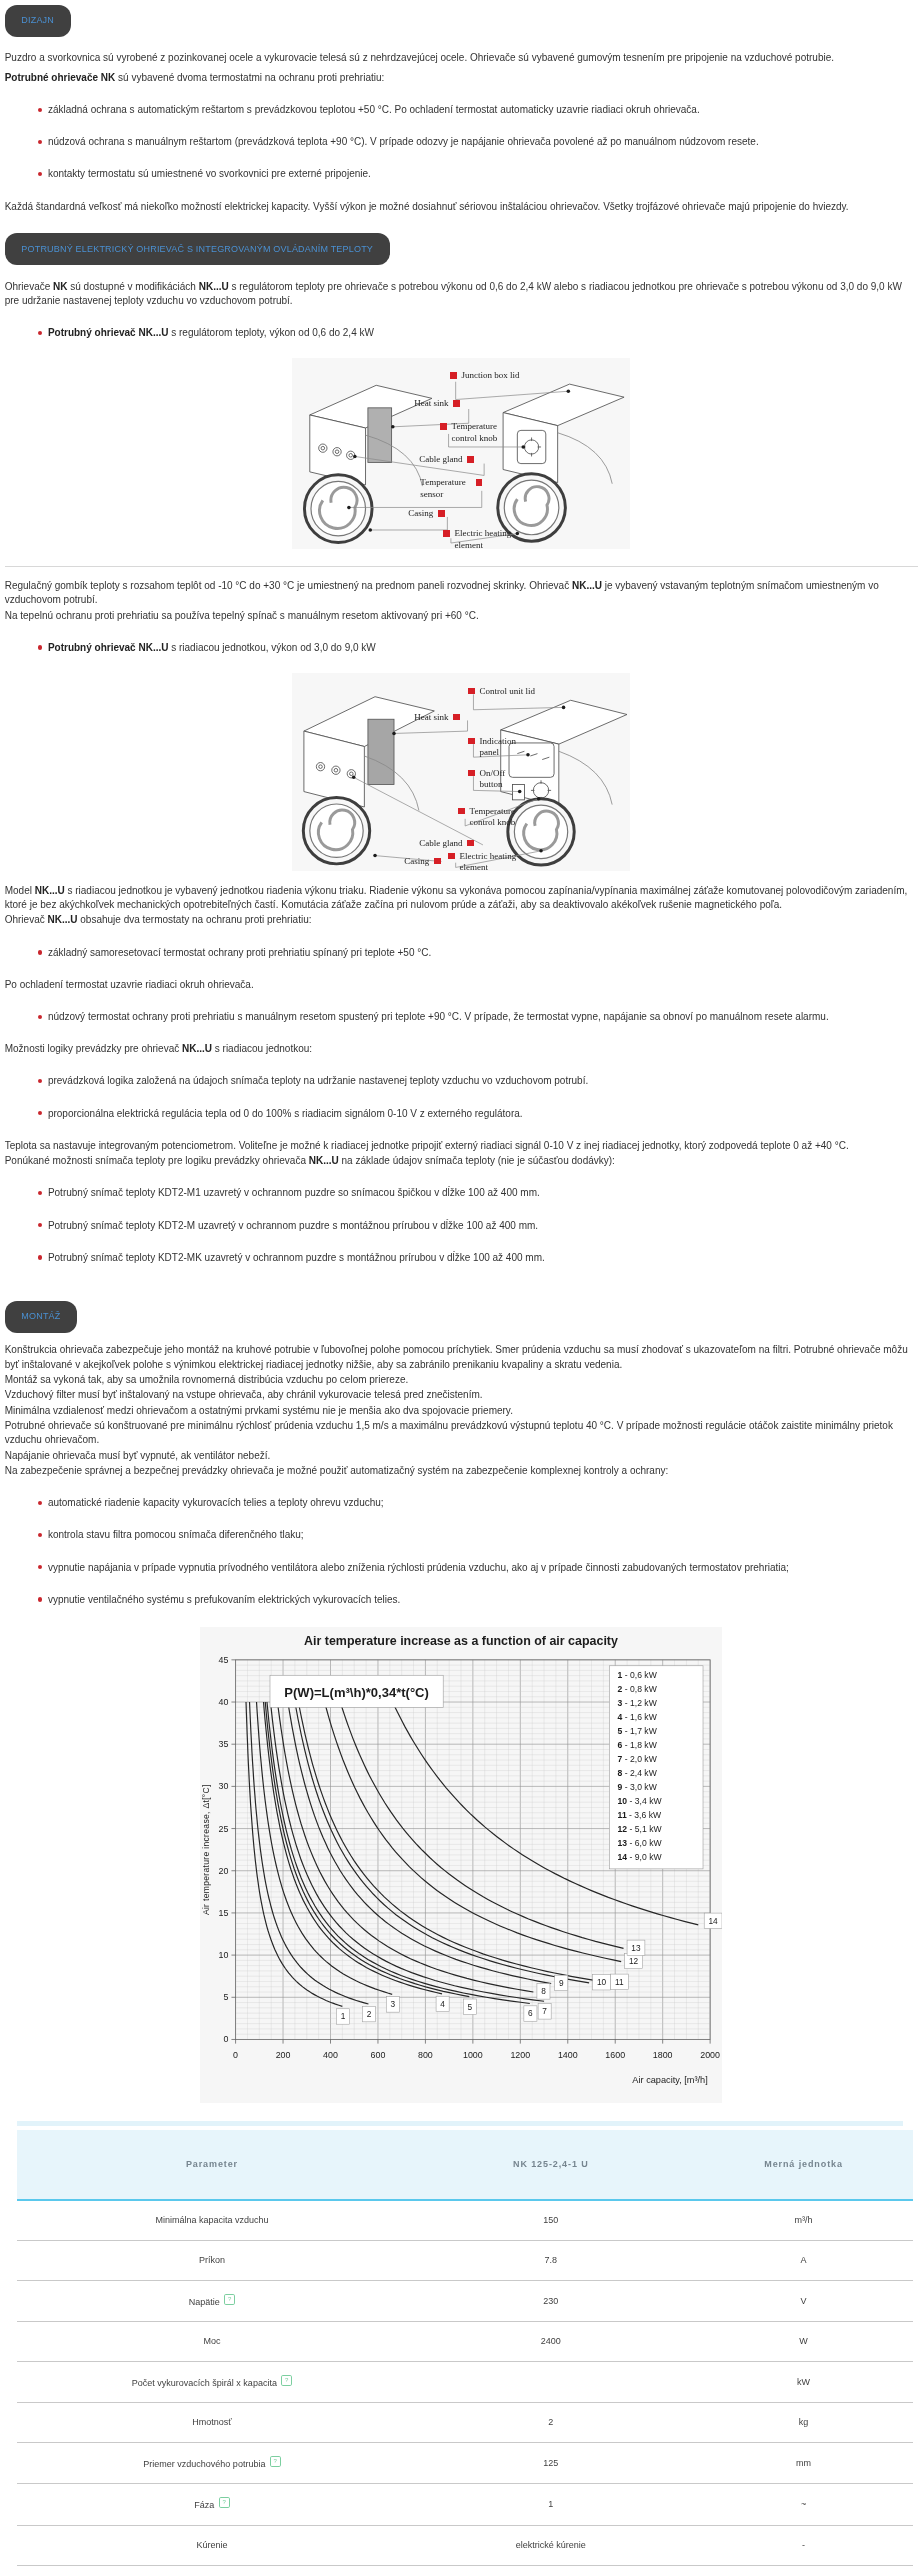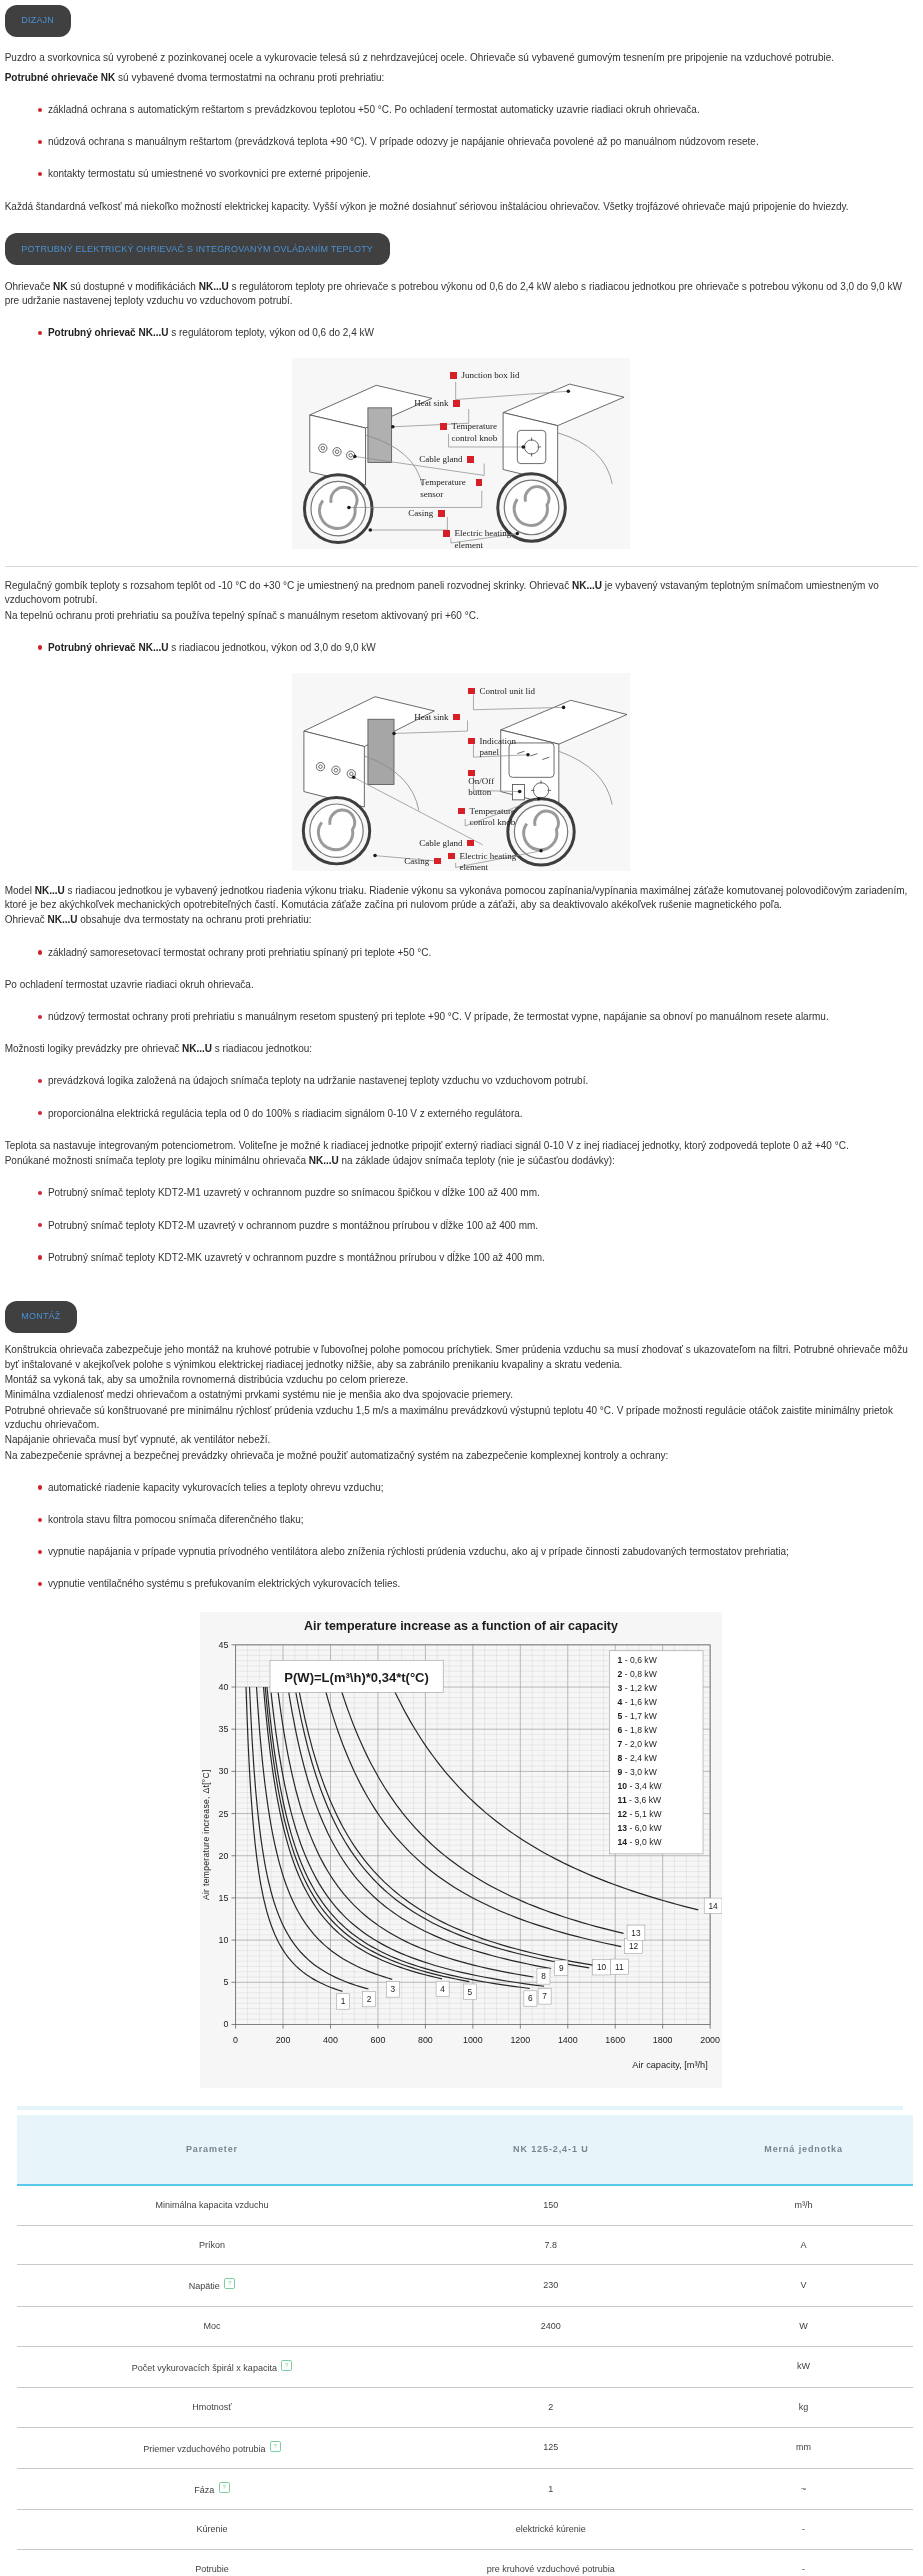--- a/index.html
+++ b/index.html
@@ -214,21 +214,21 @@
         <span>Control unit lid</span>
       </div>
     <div class="dlabel mright" style="left:122px;top:39px;">
         <span>Heat sink</span>
         <span class="mk"></span>
       </div>
     <div class="dlabel mleft" style="left:176px;top:63px;width:53px;">
         <span class="mk"></span>
         <span>Indication panel</span>
       </div>
-    <div class="dlabel mleft" style="left:176px;top:95px;width:42px;flex-direction:column;">
+    <div class="dlabel mleft" style="left:176px;top:95px;width:42px;">
         <span class="mk"></span>
         <span>On/Off button</span>
       </div>
     <div class="dlabel mleft" style="left:166px;top:133px;width:62px;">
         <span class="mk"></span>
         <span>Temperature control knob</span>
       </div>
     <div class="dlabel mright" style="left:127px;top:165px;">
         <span>Cable gland</span>
         <span class="mk"></span>
@@ -264,21 +264,21 @@
       <span class="dot"></span>
       <span>prevádzková logika založená na údajoch snímača teploty na udržanie nastavenej teploty vzduchu vo vzduchovom potrubí.</span>
     </div>
   <div class="bullet">
       <span class="dot"></span>
       <span>proporcionálna elektrická regulácia tepla od 0 do 100% s riadiacim signálom 0-10 V z externého regulátora.</span>
     </div>
 
   <div class="plines">
     <p>Teplota sa nastavuje integrovaným potenciometrom. Voliteľne je možné k riadiacej jednotke pripojiť externý riadiaci signál 0-10 V z inej riadiacej jednotky, ktorý zodpovedá teplote 0 až +40 °C.</p>
-    <p><span>Ponúkané možnosti snímača teploty pre logiku minimálnu ohrievača </span><b>NK...U</b><span> na základe údajov snímača teploty (nie je súčasťou dodávky):</span></p>
+    <p><span>Ponúkané možnosti snímača teploty pre logiku prevádzky ohrievača </span><b>NK...U</b><span> na základe údajov snímača teploty (nie je súčasťou dodávky):</span></p>
   </div>
 
   <div class="bullet">
       <span class="dot"></span>
       <span>Potrubný snímač teploty KDT2-M1 uzavretý v ochrannom puzdre so snímacou špičkou v dĺžke 100 až 400 mm.</span>
     </div>
   <div class="bullet">
       <span class="dot"></span>
       <span>Potrubný snímač teploty KDT2-M uzavretý v ochrannom puzdre s montážnou prírubou v dĺžke 100 až 400 mm.</span>
     </div>
@@ -286,20 +286,21 @@
       <span class="dot"></span>
       <span>Potrubný snímač teploty KDT2-MK uzavretý v ochrannom puzdre s montážnou prírubou v dĺžke 100 až 400 mm.</span>
     </div>
 
   
   <div class="badge" style="margin-top:18px;">MONTÁŽ</div>
 
   <div class="plines">
     <p>Konštrukcia ohrievača zabezpečuje jeho montáž na kruhové potrubie v ľubovoľnej polohe pomocou príchytiek. Smer prúdenia vzduchu sa musí zhodovať s ukazovateľom na filtri. Potrubné ohrievače môžu byť inštalované v akejkoľvek polohe s výnimkou elektrickej riadiacej jednotky nižšie, aby sa zabránilo prenikaniu kvapaliny a skratu vedenia.</p>
     <p>Montáž sa vykoná tak, aby sa umožnila rovnomerná distribúcia vzduchu po celom priereze.</p>
+    <p>Vzduchový filter musí byť inštalovaný na vstupe ohrievača, aby chránil vykurovacie telesá pred znečistením.</p>
     <p>Minimálna vzdialenosť medzi ohrievačom a ostatnými prvkami systému nie je menšia ako dva spojovacie priemery.</p>
     <p>Potrubné ohrievače sú konštruované pre minimálnu rýchlosť prúdenia vzduchu 1,5 m/s a maximálnu prevádzkovú výstupnú teplotu 40 °C. V prípade možnosti regulácie otáčok zaistite minimálny prietok vzduchu ohrievačom.</p>
     <p>Napájanie ohrievača musí byť vypnuté, ak ventilátor nebeží.</p>
     <p>Na zabezpečenie správnej a bezpečnej prevádzky ohrievača je možné použiť automatizačný systém na zabezpečenie komplexnej kontroly a ochrany:</p>
   </div>
 
   <div class="bullet">
       <span class="dot"></span>
       <span>automatické riadenie kapacity vykurovacích telies a teploty ohrevu vzduchu;</span>
     </div>

